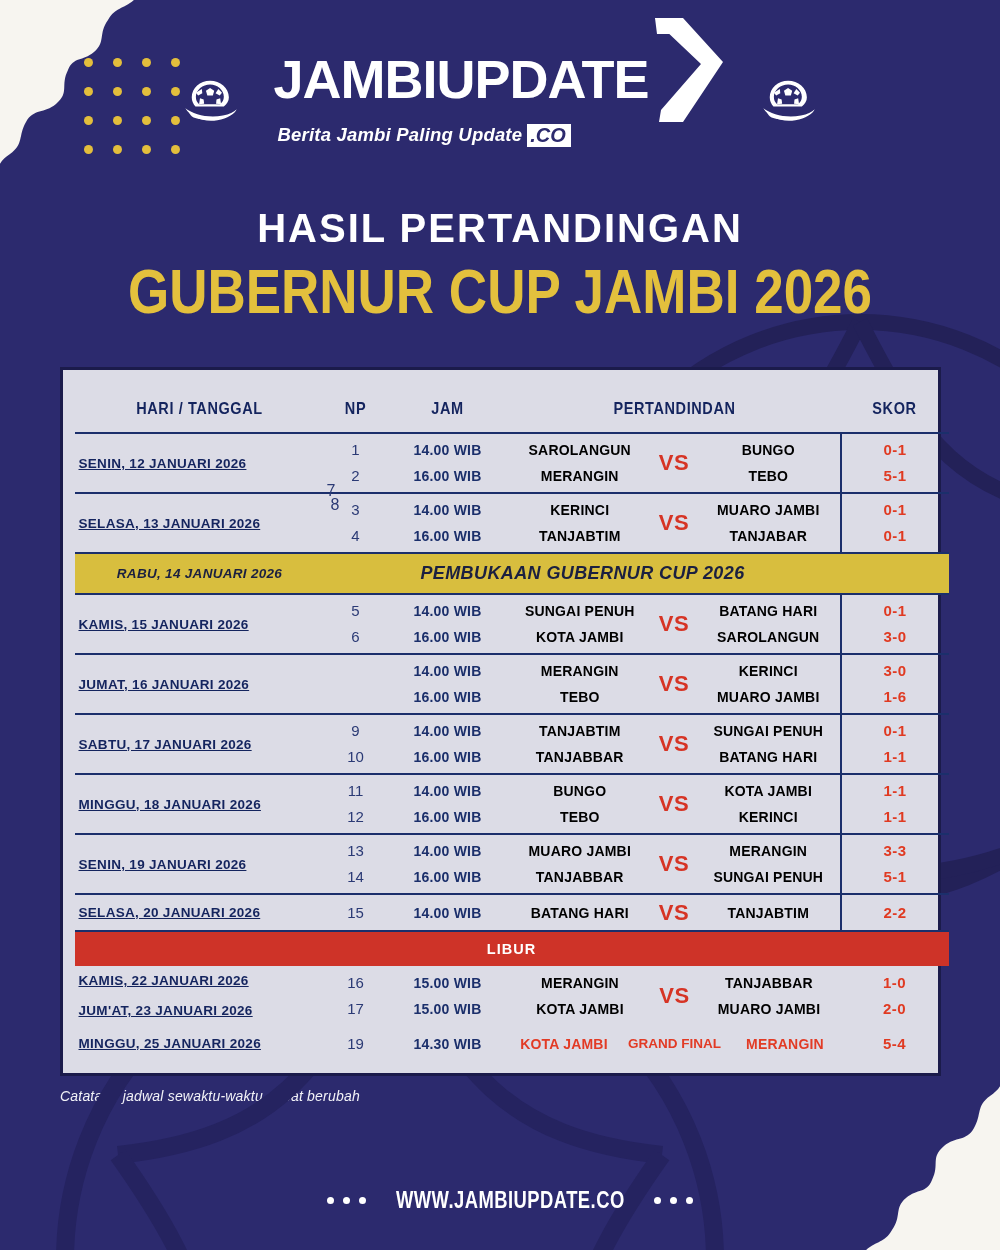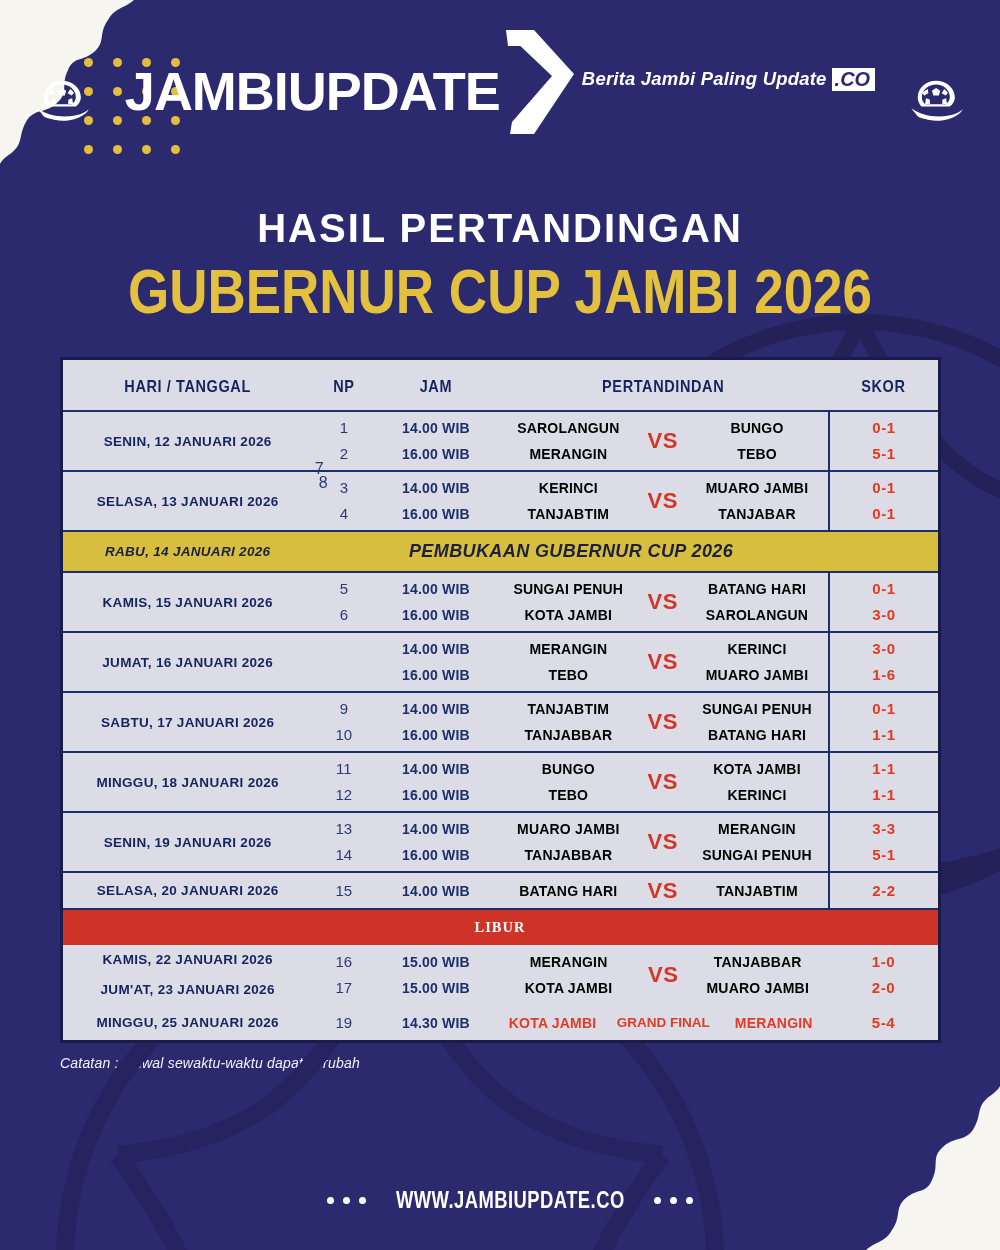--- a/index.html
+++ b/index.html
@@ -37,21 +37,21 @@
   
   .header {
     position: relative;
     height: 200px;
     display: flex;
     align-items: center;
     justify-content: center;
     gap: 34px;
   }
   .ball-icon { width: 56px; height: 44px; flex: none; }
-  .logo-block { display: flex; align-items: flex-start; position: relative; }
+  .logo-block { display: flex; flex-direction: column; align-items: flex-start; position: relative; }
   .logo-row { display: flex; align-items: flex-start; }
   .logo-word {
     font-family: "Liberation Sans", sans-serif;
     font-size: 54px; font-weight: bold; color: #fff;
     letter-spacing: -1px; line-height: 0.95;
   }
   .logo-arrow { margin-left: -6px; margin-top: -36px; }
   .logo-sub-row { display: flex; align-items: flex-start; margin-top: 2px; margin-left: 4px; }
   .logo-sub {
     font-size: 18.5px; font-weight: bold; font-style: italic; color: #fff;
@@ -73,25 +73,25 @@
   .title-sub {
     color: #E3C03D; font-size: 50px; font-weight: bold;
     letter-spacing: 0px; margin-top: 12px;
     transform: scaleX(1.06) scaleY(1.25);
     font-stretch: condensed;
   }
 
   
   .card {
     position: relative;
-    margin: 36px auto 0 auto;
+    margin: 46px auto 0 auto;
     width: 881px;
     background: #DCDCE6;
     border: 3px solid #1B1B4B;
-    padding: 0;
+    padding: 12px;
   }
   table.sched {
     width: 100%;
     border-collapse: collapse;
     table-layout: fixed;
   }
   table.sched col.c-day  { width: 250px; }
   table.sched col.c-np   { width: 62px; }
   table.sched col.c-time { width: 122px; }
   table.sched col.c-match{ width: 332px; }
@@ -105,22 +105,23 @@
     padding: 18px 0 16px 0;
     transform: scaleY(1.12);
   }
   thead tr { border-bottom: 2px solid #1B2F6B; }
 
   tbody tr.daygroup { border-bottom: 2px solid #1B2F6B; }
   tbody td { vertical-align: middle; padding: 0; }
 
   .cell-day {
     color: #14245E; font-size: 13.5px; font-weight: bold;
-    letter-spacing: 0.3px; text-align: center;
+    letter-spacing: 0.3px; text-align: left;
     padding: 10px 4px;
+    text-decoration: underline;
   }
   .cell-np { text-align: center; position: relative; }
   .np-line { color: #2B3A75; font-size: 15px; line-height: 26px; }
   .np-float {
     position: absolute; color: #2B3A75; font-size: 16px;
   }
   .np-float.a { left: 2px; bottom: -8px; }
   .np-float.b { left: 6px; top: 2px; }
 
   .cell-time { text-align: center; }
@@ -169,21 +170,21 @@
     text-align: center; padding: 9px 4px; letter-spacing: 0.3px;
   }
   .band-y-text {
     color: #1B2040; font-size: 18px; font-weight: bold;
     text-align: center; padding: 9px 4px; letter-spacing: 0.4px;
   }
 
   tr.band-red td { background: #CE3328; padding: 0; }
   .band-r-text {
     color: #fff; font-size: 14.5px; font-weight: bold;
-    text-align: center; padding: 9px 4px; letter-spacing: 1px; font-family: Liberation Serif, serif;
+    text-align: center; padding: 9px 4px; letter-spacing: 1px;
   }
 
   tbody tr.finalrow td { padding: 0; }
   .pad-lr { padding: 3px 0; }
 
   
   .note {
     width: 880px; margin: 12px auto 0 auto;
     color: #F2F2F7; font-size: 14px; font-style: italic;
     letter-spacing: 0.2px;

